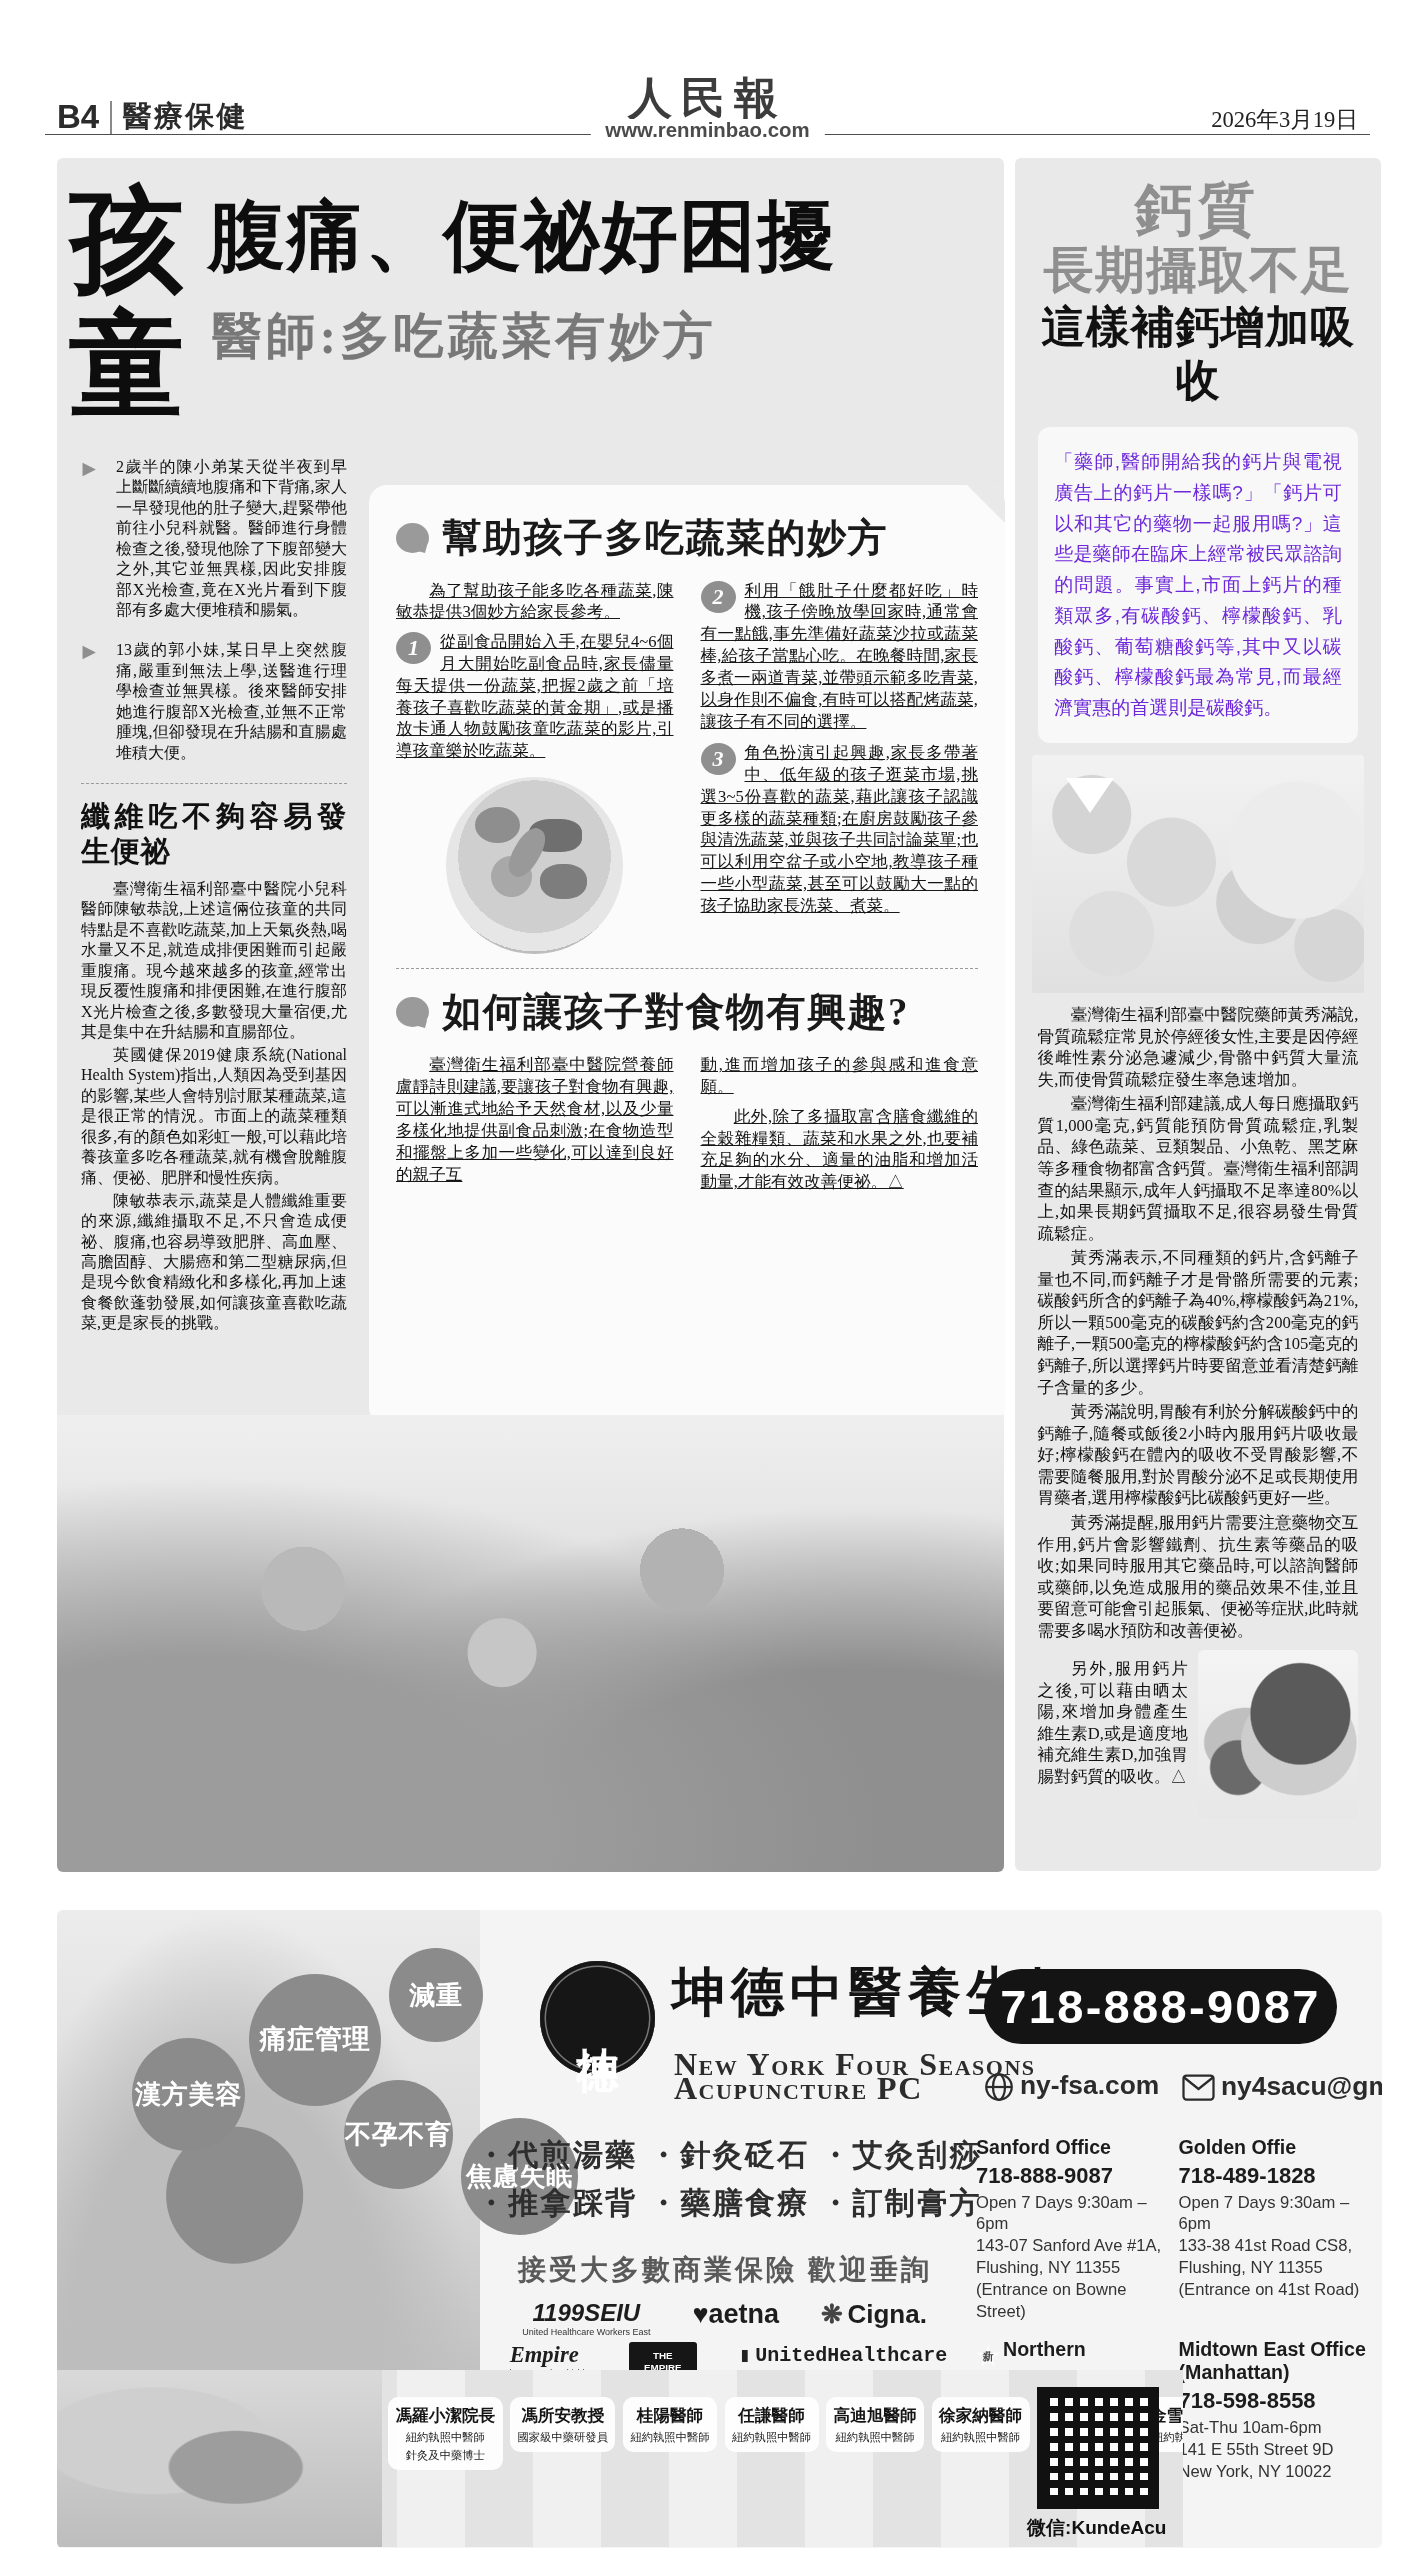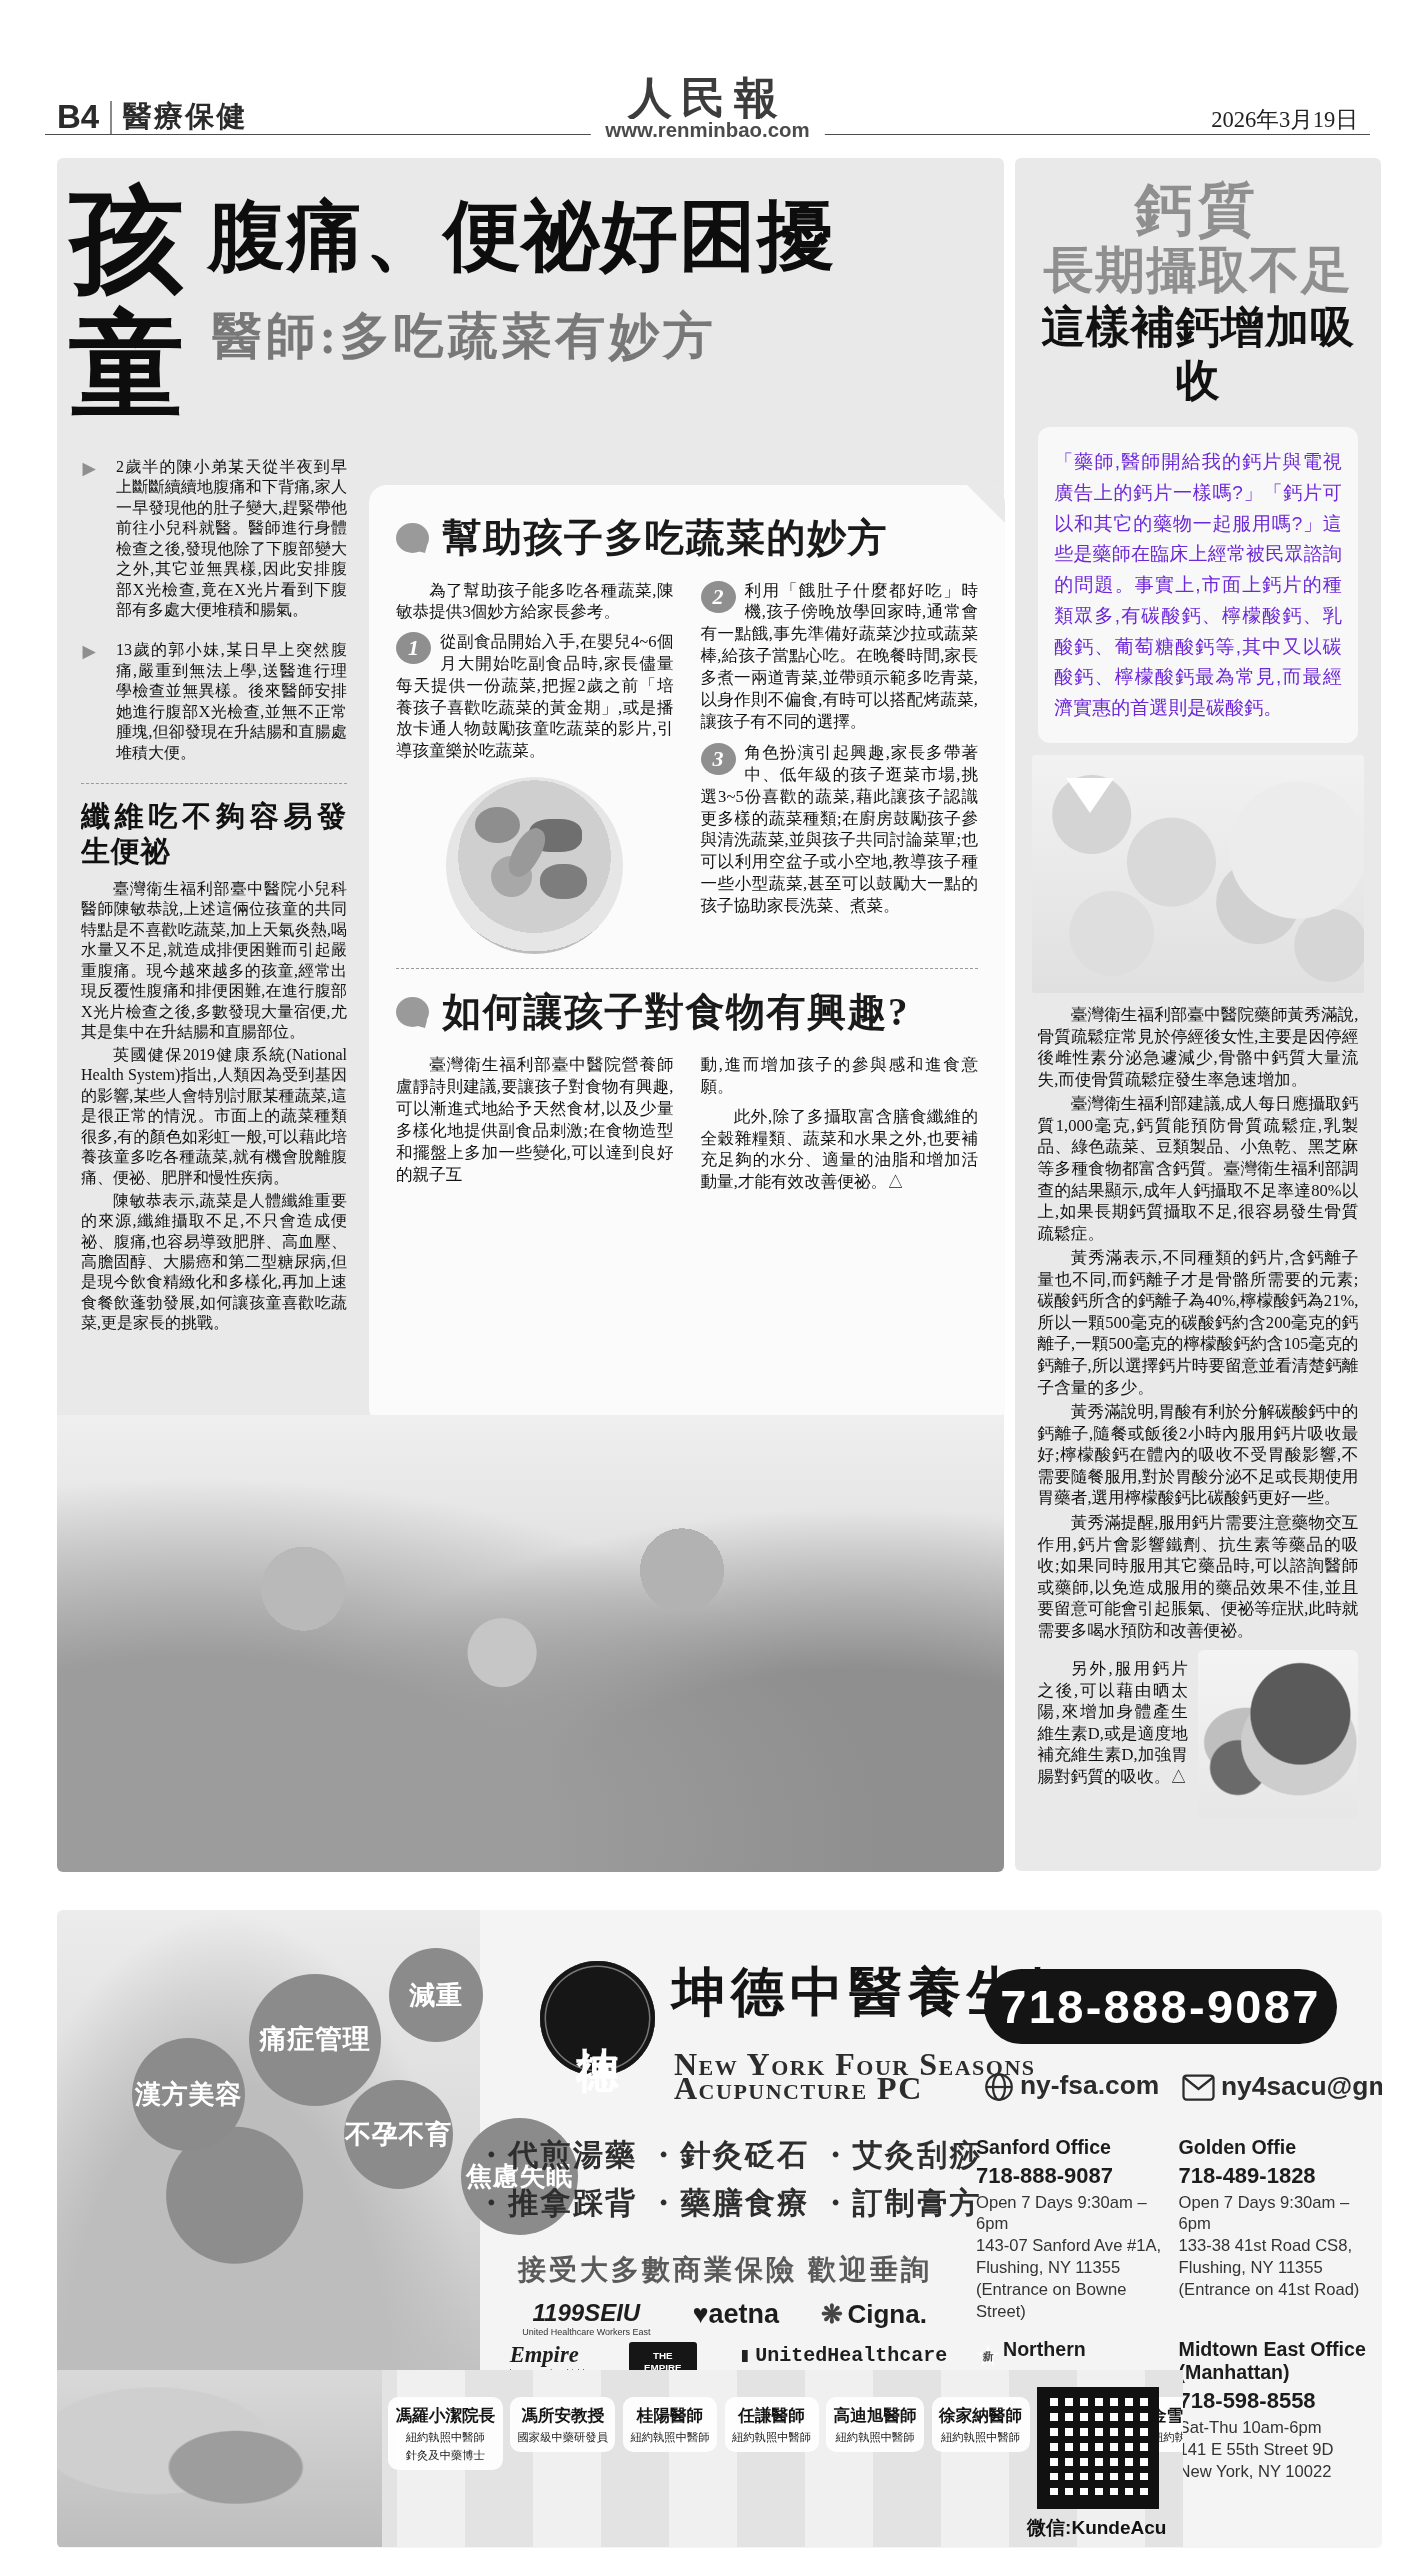--- a/index.html
+++ b/index.html
@@ -40,21 +40,21 @@
   
   .tbox{position:absolute;left:312px;top:327px;width:636px;height:940px;background:#fbfbfb;
         border-radius:18px;padding:22.6px 27px;box-sizing:border-box;overflow:hidden;}
   .tbox:before{content:"";position:absolute;right:0;top:0;border:19.6px solid #e9e9e9;
         border-left-color:transparent;border-bottom-color:transparent;border-radius:0 18px 0 0;}
   .sec-head{display:flex;align-items:center;gap:13.6px;font-size:39px;font-weight:900;
         margin:3px 0 15px;letter-spacing:1.5px;}
   .bub{flex:0 0 auto;width:33px;height:30px;background:#9a9a9a;border-radius:50%;position:relative;}
   .bub:after{content:"";position:absolute;right:-2.3px;bottom:-6.8px;border:6.8px solid transparent;
         border-top-color:#9a9a9a;transform:rotate(-30deg);}
-  .cols{display:flex;gap:27px;}
+  .cols{display:flex;gap:27px;text-decoration:underline;}
   .col{flex:1;font-size:16.6px;line-height:1.32;text-align:justify;color:#131313;}
   .intro{text-indent:2em;margin:0 0 7.5px;}
   .tip{margin-bottom:9px;}
   .tipnum{float:left;width:35px;height:32px;background:#8f8f8f;color:#fff;border-radius:50%;
         font-style:italic;font-weight:900;font-size:22px;line-height:32px;text-align:center;
         margin:1.5px 9px 1.5px 0;font-family:"Liberation Serif",serif;}
   .plate{position:relative;width:177px;height:177px;border-radius:50%;margin:15px auto 0;
         background:radial-gradient(circle at 50% 45%,#cfcfcf 0 58%,#e6e6e6 58% 72%,#bdbdbd 72% 100%);}
   .plate i{position:absolute;border-radius:50%;}
   .plate .v1{left:29px;top:30px;width:45px;height:36px;background:#8e8e8e;}

